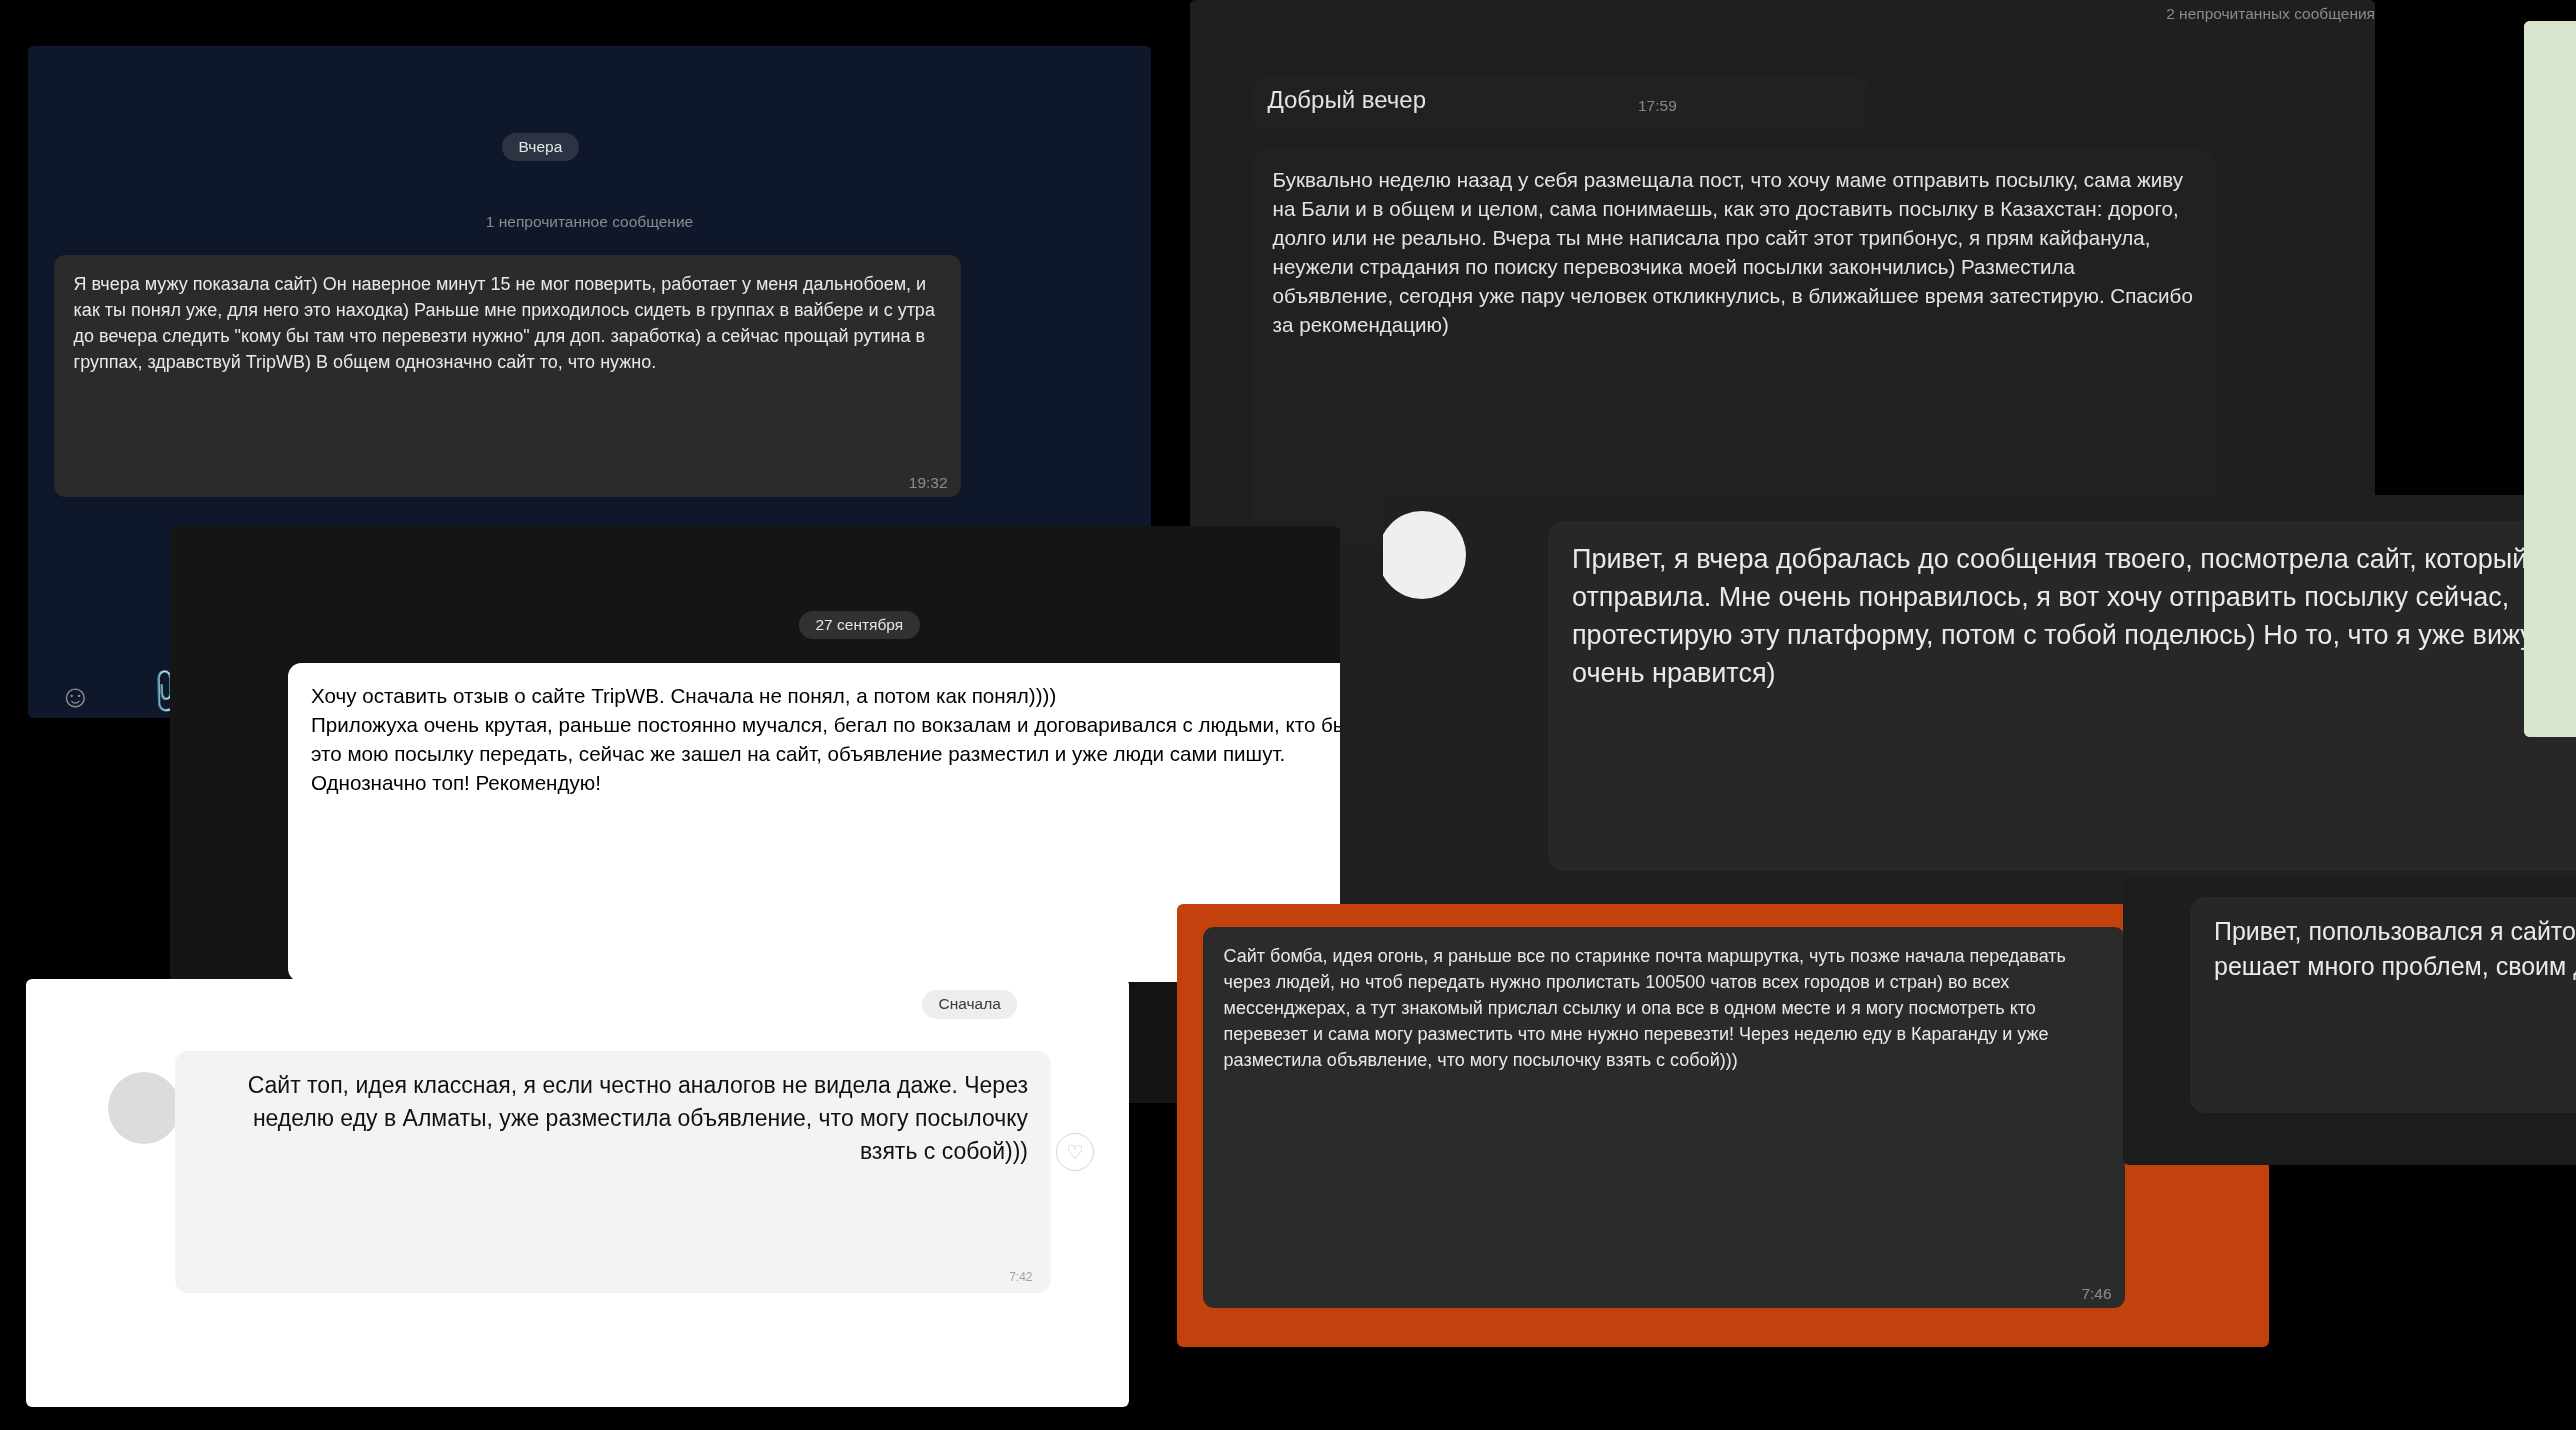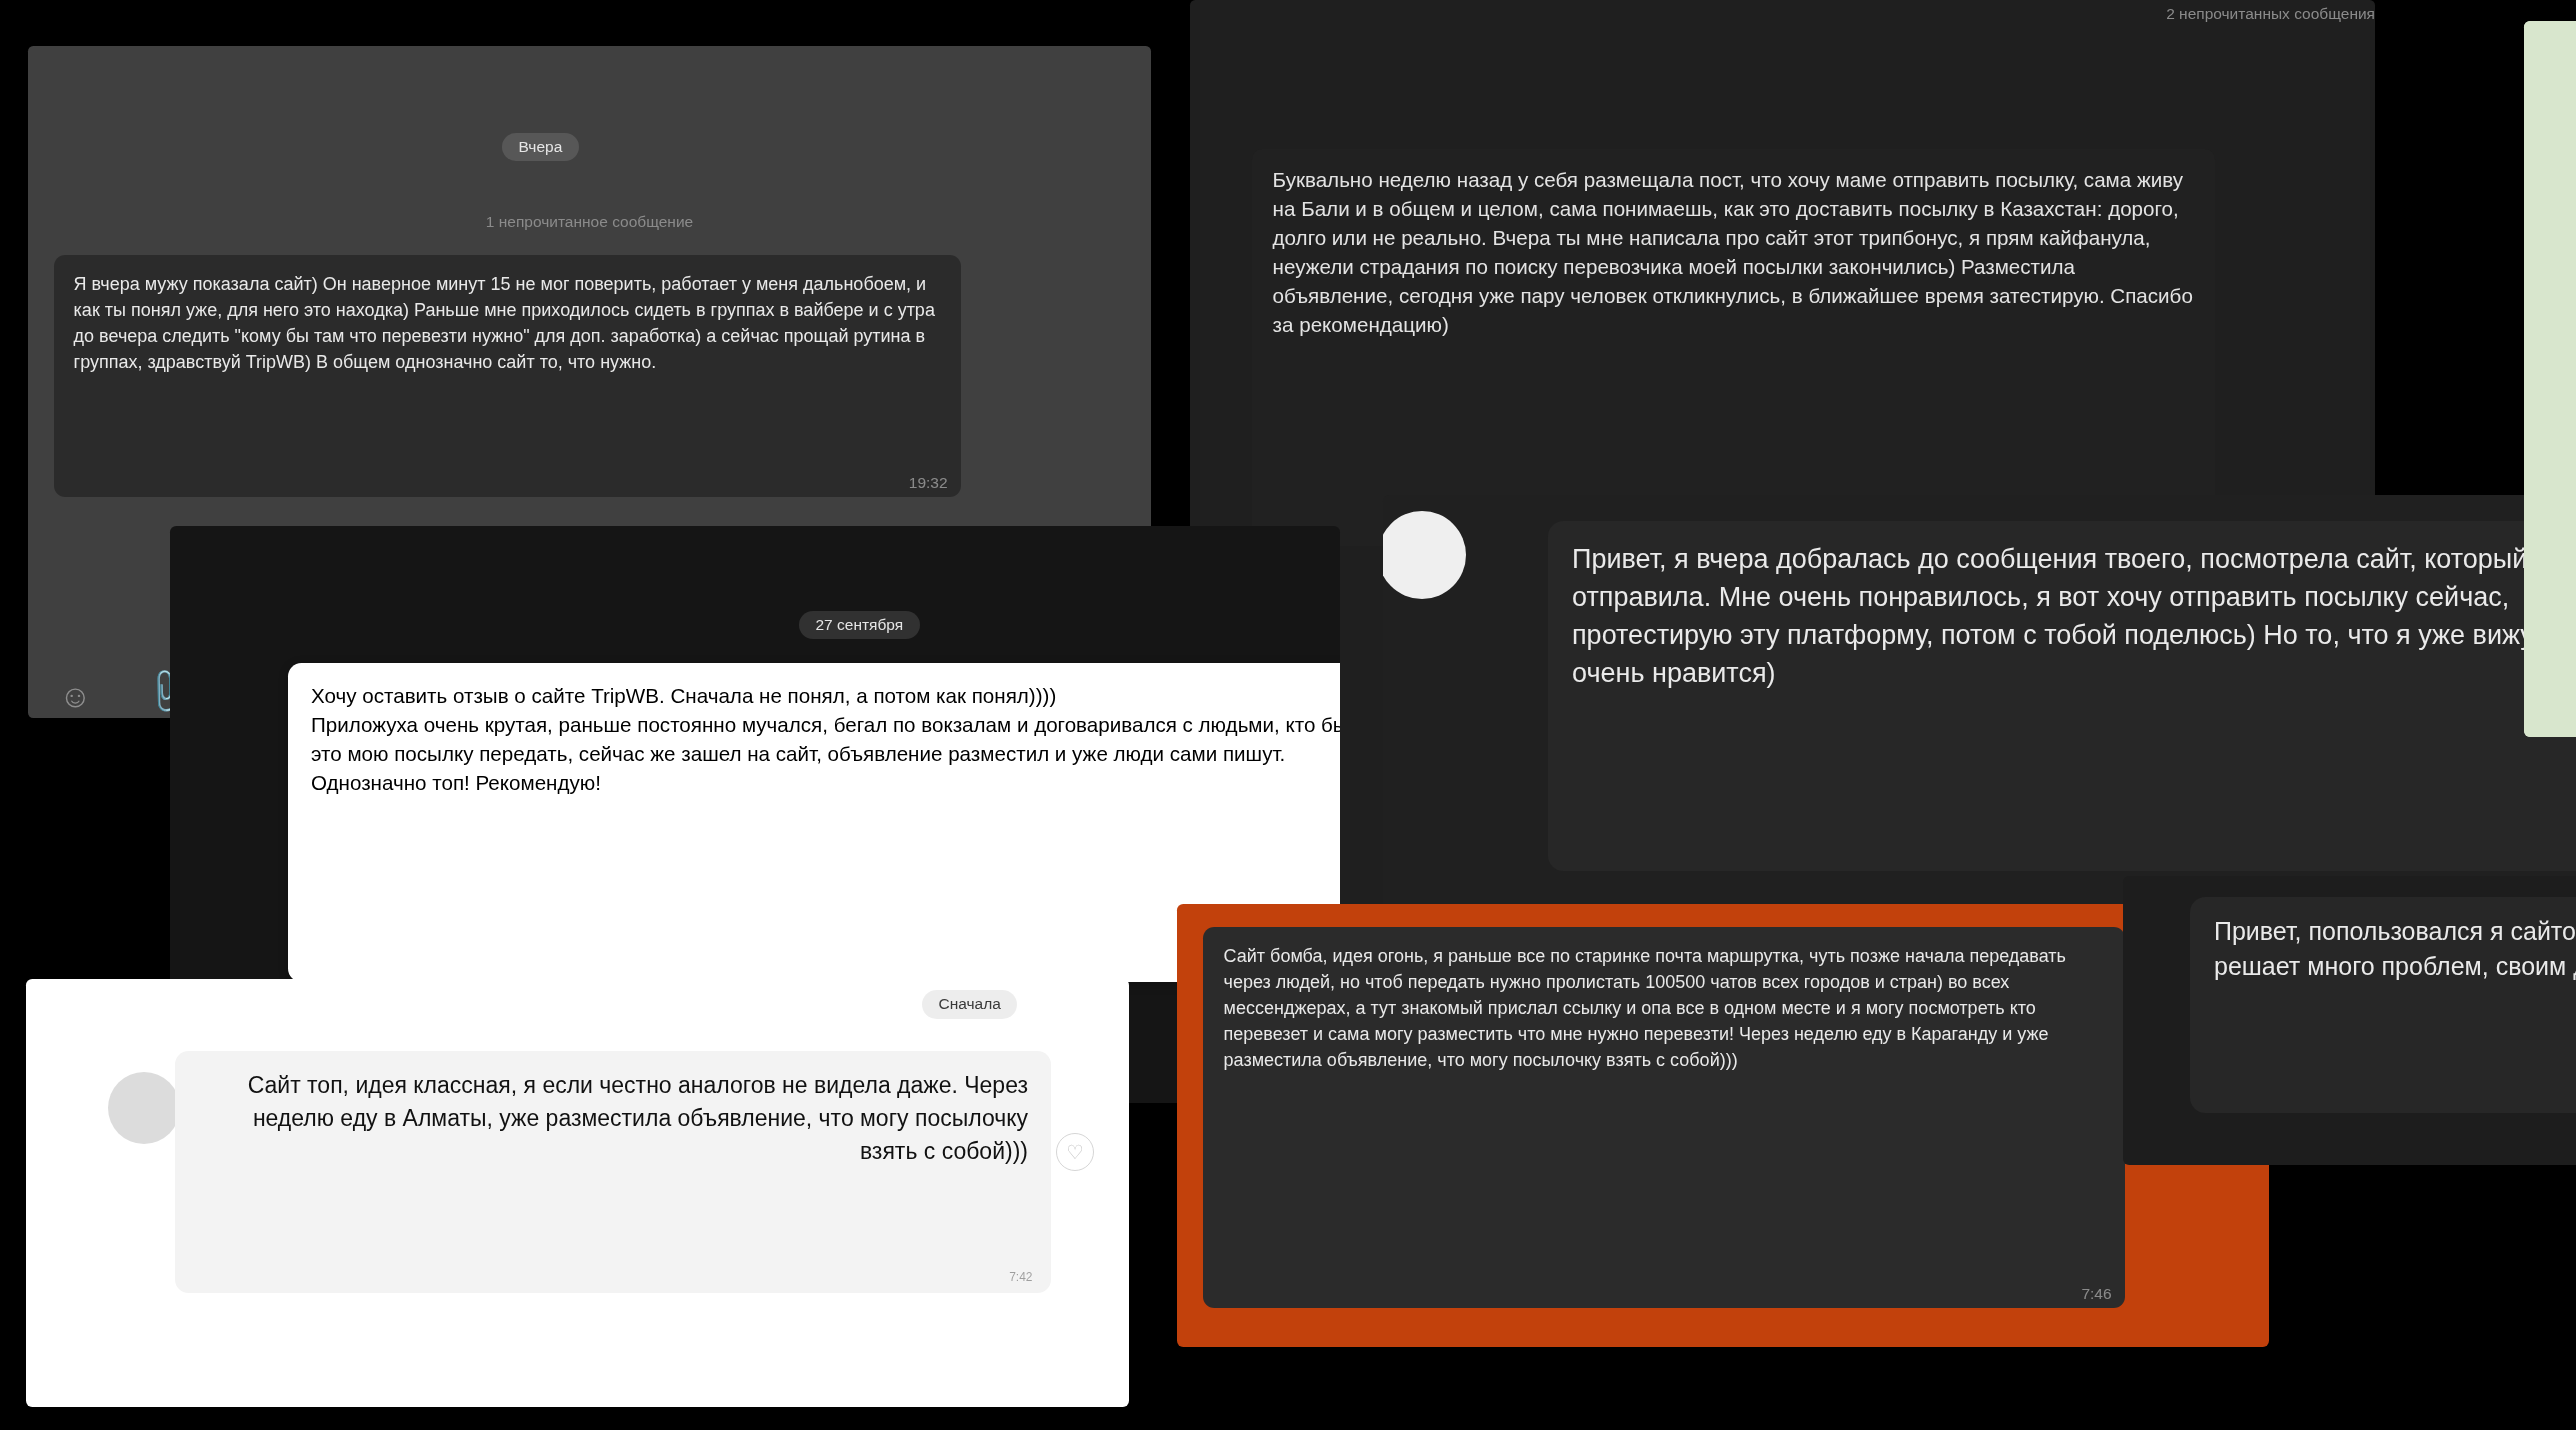--- a/index.html
+++ b/index.html
@@ -15,21 +15,21 @@
     width: 3594px; height: 1430px;
     background: #000000;
     overflow: hidden;
   }
 
   
   .card {
     position: absolute;
     overflow: hidden;
   }
-  .card.dark   { background: #404040; }
+  .card.dark   { background: #0f172a; }
   .card.dark2  { background: #1f1f1f; }
   .card.light  { background: #ffffff; }
   .card.green  { background: #d9e7d2; }
 
   
   .bubble { position: absolute; }
   .b-dark {
     background: #2b2b2b;
     color: #e9e9e9;
     border-radius: 11.3px;
@@ -143,20 +143,24 @@
       <div class="time ondark" style="right:13.4px; bottom:5.2px;">19:32</div>
     </div>
 
     <div class="compose-icon" style="left:31px; top:634px; font-size:32px; line-height:32px;">☺</div>
     <div class="compose-icon" style="left:118px; top:630px; font-size:31px; line-height:32px; transform:rotate(40deg);">📎</div>
   </div>
 
   <div class="card dark2" style="left:1190px; top:0px; width:1185px; height:907px; border-radius:5.2px;">
     <div class="unread" style="left:0; top:5.2px;text-align:right;">2 непрочитанных сообщения</div>
 
+    <div class="bubble b-darker" style="left:62px; top:77px; width:618px; height:52px; padding:9.3px 15.5px;">
+      <span class="txt" style="font-size:24px;">Добрый вечер</span>
+      <span style="position:absolute; left:386px; top:19.6px; font-size:15.5px; color:rgba(255,255,255,0.45);">17:59</span>
+    </div>
 
     <div class="bubble b-darker" style="left:62px; top:149px; width:963px; height:397px; padding:15.5px 20.6px;">
       <div class="txt" style="font-size:20.6px; line-height:29px;">Буквально неделю назад у себя размещала пост, что хочу маме отправить посылку, сама живу на Бали и в общем и целом, сама понимаешь, как это доставить посылку в Казахстан: дорого, долго или не реально. Вчера ты мне написала про сайт этот трипбонус, я прям кайфанула, неужели страдания по поиску перевозчика моей посылки закончились) Разместила объявление, сегодня уже пару человек откликнулись, в ближайшее время затестирую. Спасибо за рекомендацию)</div>
     </div>
   </div>
 
   <div class="card" style="left:1383px; top:495px; width:1350px; height:515px; background:#202020; border-radius:6.2px;">
     <div class="avatar dogwhite" style="left:-5.2px; top:15.5px; width:88px; height:88px;"></div>
     <div class="bubble b-graybig" style="left:165px; top:26px; width:1103px; height:350px; padding:18.5px 24px;">
       <div class="txt" style="font-size:27px; line-height:38px;">Привет, я вчера добралась до сообщения твоего, посмотрела сайт, который ты отправила. Мне очень понравилось, я вот хочу отправить посылку сейчас, протестирую эту платформу, потом с тобой поделюсь) Но то, что я уже вижу - мне очень нравится)</div>

